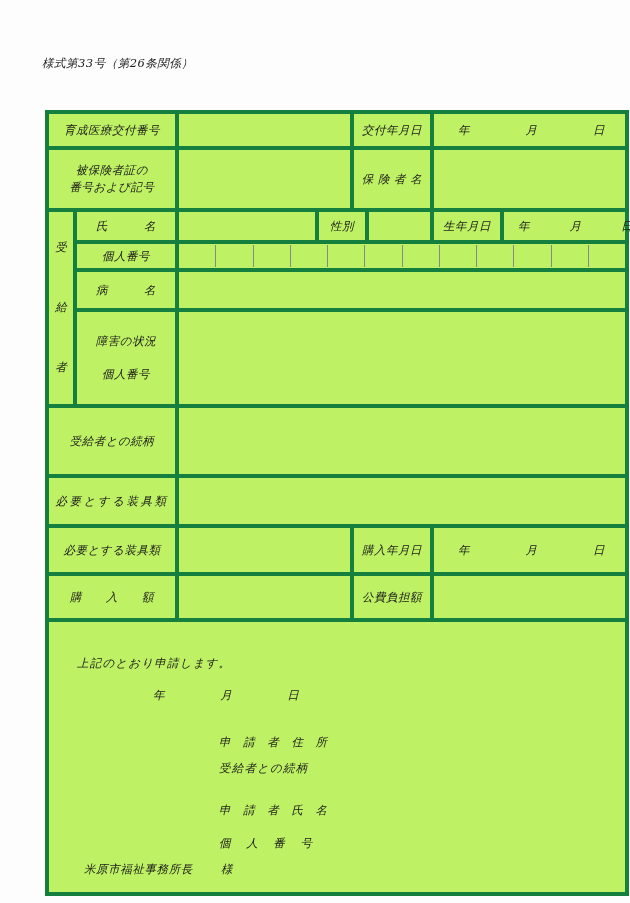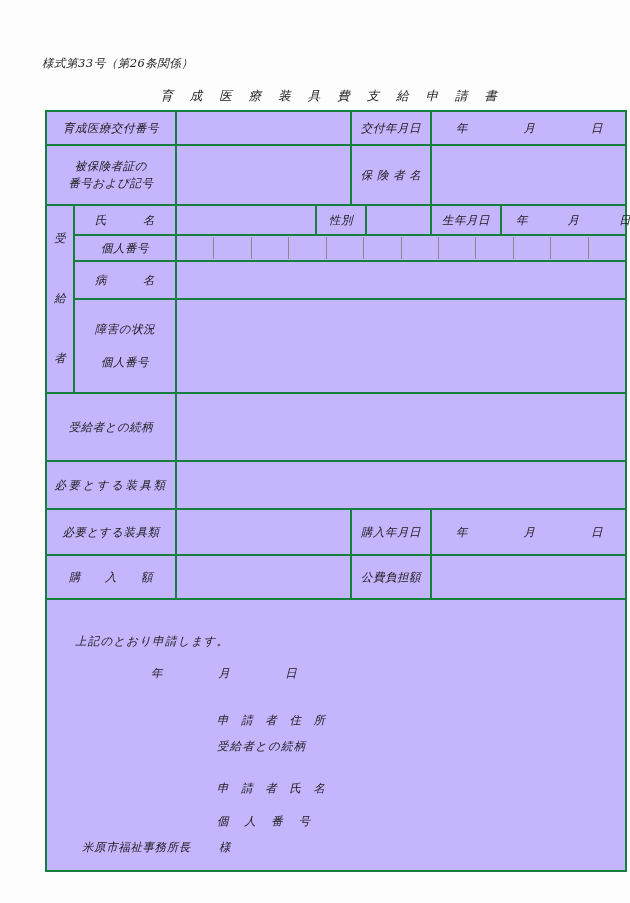--- a/index.html
+++ b/index.html
@@ -48,25 +48,25 @@
   
   .form-table {
     position: absolute;
     left: 45px;
     top: 110px;
     width: 540px;
     border-collapse: collapse;
     table-layout: fixed;
   }
   .form-table td {
-    border: 2px solid #15803d;
+    border: 4px solid #15803d;
     font-size: 11.5px;
     padding: 0;
     vertical-align: middle;
-    background: #c4b5fd;
+    background: #bef264;
   }
 
   
   .lbl {
     text-align: center;
     line-height: 1.45;
     padding: 2px 4px;
   }
   
   .sp1 { letter-spacing: 0.5px; }
@@ -167,21 +167,20 @@
   }
   .decl-addressee .hon { margin-left: 28px; }
 </style>
 </head>
 <body>
 
 <div class="page">
 
   <div class="form-number">様式第33号（第26条関係）</div>
 
-  <div class="doc-title">育 成 医 療 装 具 費 支 給 申 請 書</div>
 
   <table class="form-table">
     <colgroup>
       <col style="width:28px">
       <col style="width:102px">
       <col style="width:35px">
       <col style="width:35px">
       <col style="width:35px">
       <col style="width:35px">
       <col style="width:35px">

